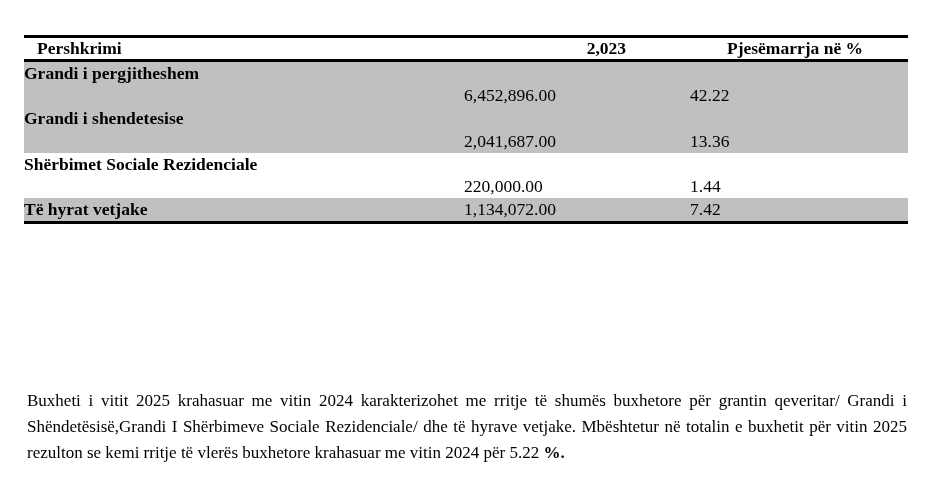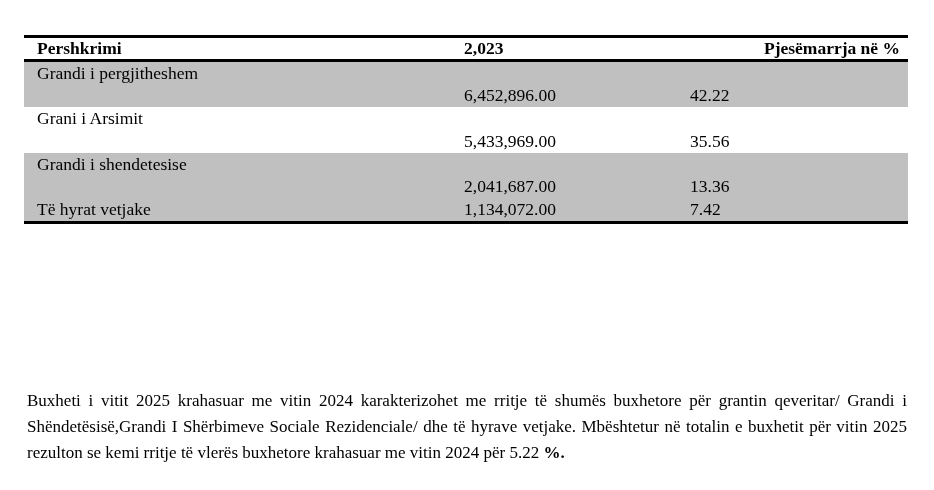--- a/index.html
+++ b/index.html
@@ -70,40 +70,38 @@
     font-weight: bold;
     padding: 3px 0 4px 0;
     line-height: 1.18;
     white-space: nowrap;
   }
   .hdr-desc {
     text-align: left;
     padding-left: 13px !important;
   }
   .hdr-val {
-    text-align: left;
+    text-align: right;
     padding-right: 64px !important;
     font-family: Liberation Serif, serif;
   }
   .hdr-pct {
-    text-align: right;
     padding-right: 8px !important;
   }
 
   
   .data-row td {
     padding: 0;
   }
   .row-band {
     display: block;
   }
   .cell-label {
     display: block;
-    font-weight: normal;
-    padding-left: 13px;
+    font-weight: bold;
     line-height: 1.30;
     white-space: nowrap;
   }
   .cell-num {
     display: block;
     text-align: left;
     line-height: 1.30;
     white-space: nowrap;
   }
   .cell-num.val  { padding-right: 64px; }
@@ -184,55 +182,55 @@
             </td>
             <td>
               <span class="row-band shaded">
                 <span class="blank-line"></span>
                 <span class="cell-num pct">42.22</span>
               </span>
             </td>
           </tr>
           <tr class="data-row">
             <td>
+              <span class="row-band shaded">
+                <span class="cell-label">Grandi i shendetesise</span>
+                <span class="blank-line"></span>
+              </span>
+            </td>
+            <td>
+              <span class="row-band shaded">
+                <span class="blank-line"></span>
+                <span class="cell-num val">2,041,687.00</span>
+              </span>
+            </td>
+            <td>
+              <span class="row-band shaded">
+                <span class="blank-line"></span>
+                <span class="cell-num pct">13.36</span>
+              </span>
+            </td>
+          </tr>
+          <tr class="data-row">
+            <td>
               <span class="row-band plain">
-                <span class="cell-label">Grani i Arsimit</span>
+                <span class="cell-label">Shërbimet Sociale Rezidenciale</span>
                 <span class="blank-line"></span>
               </span>
             </td>
             <td>
               <span class="row-band plain">
                 <span class="blank-line"></span>
-                <span class="cell-num val">5,433,969.00</span>
+                <span class="cell-num val">220,000.00</span>
               </span>
             </td>
             <td>
               <span class="row-band plain">
                 <span class="blank-line"></span>
-                <span class="cell-num pct">35.56</span>
-              </span>
-            </td>
-          </tr>
-          <tr class="data-row">
-            <td>
-              <span class="row-band shaded">
-                <span class="cell-label">Grandi i shendetesise</span>
-                <span class="blank-line"></span>
-              </span>
-            </td>
-            <td>
-              <span class="row-band shaded">
-                <span class="blank-line"></span>
-                <span class="cell-num val">2,041,687.00</span>
-              </span>
-            </td>
-            <td>
-              <span class="row-band shaded">
-                <span class="blank-line"></span>
-                <span class="cell-num pct">13.36</span>
+                <span class="cell-num pct">1.44</span>
               </span>
             </td>
           </tr>
           <tr class="data-row oneline">
             <td>
               <span class="row-band shaded">
                 <span class="cell-label">Të hyrat vetjake</span>
               </span>
             </td>
             <td>

